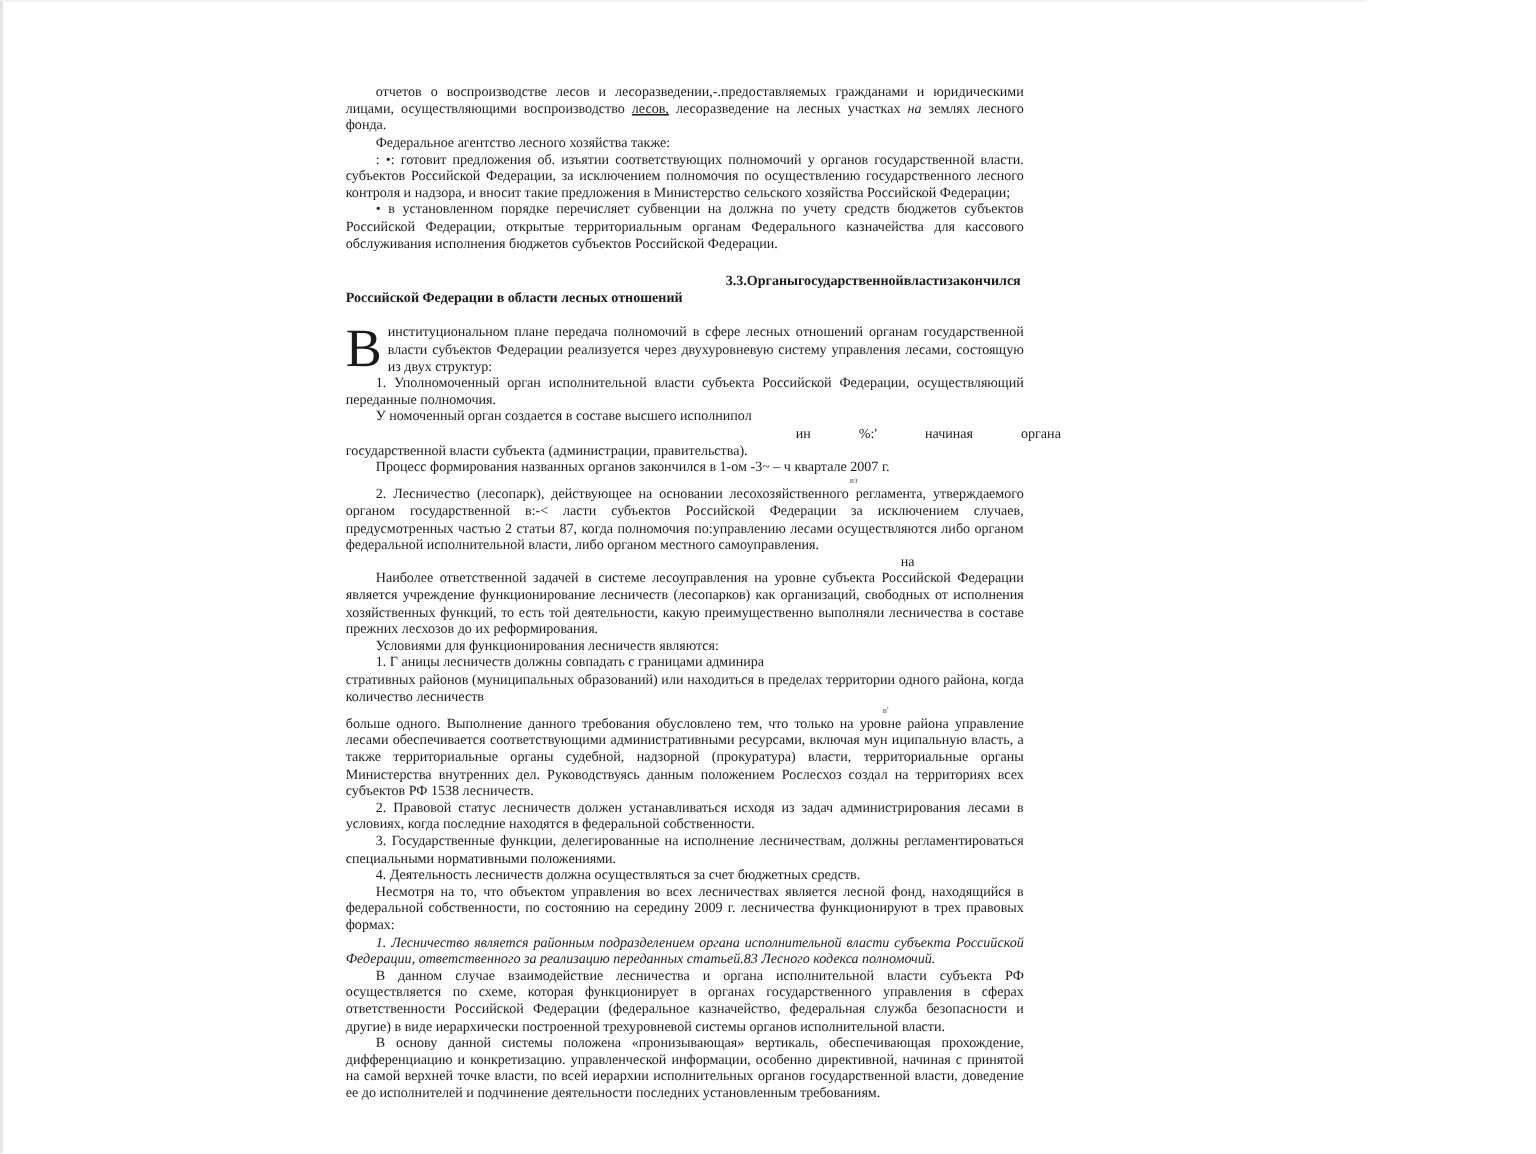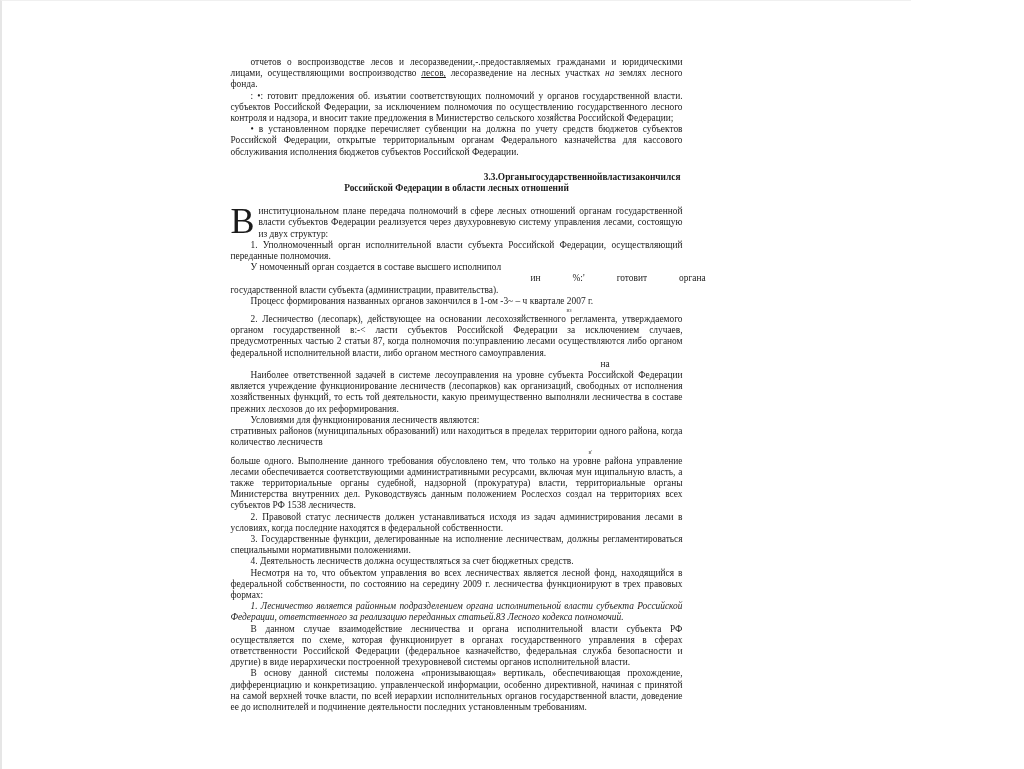--- a/index.html
+++ b/index.html
@@ -34,21 +34,21 @@
     font-weight: bold;
     margin-top: 14px;
     margin-bottom: 12px;
   }
   .h-line1 {
     display: flex;
     justify-content: flex-end;
     padding-left: 20px;
     padding-right: 2px;
   }
-  .h-line2 { text-align: center; }
+  .h-line2 { text-align: left; }
   .dropcap {
     float: left;
     font-size: 36px;
     line-height: 29px;
     padding-right: 4px;
     padding-top: 1px;
     font-weight: 500;
   }
   .dc-wrap { text-indent: 0; }
   .fragment-line {
@@ -71,20 +71,21 @@
   .clearfix::after { content: ""; display: block; clear: both; }
 </style>
 </head>
 <body>
 
 <div class="page">
   <div class="content">
 
     <p class="indent"><span>отчетов о воспроизводстве лесов и лесоразведении,-.предоставляемых гражданами и юридическими лицами, осуществляющими воспроизводство </span><span class="u">лесов,</span><span> лесоразведение на лесных участках </span><span class="it">на</span><span> землях лесного фонда.</span></p>
 
+    <p class="indent">Федеральное агентство лесного хозяйства также:</p>
 
     <p class="indent">: •: готовит предложения об. изъятии соответствующих полномочий у органов государственной власти. субъектов Российской Федерации, за исключением полномочия по осуществлению государственного лесного контроля и надзора, и вносит такие предложения в Министерство сельского хозяйства Российской Федерации;</p>
 
     <p class="indent">• в установленном порядке перечисляет субвенции на должна по учету средств бюджетов субъектов Российской Федерации, открытые территориальным органам Федерального казначейства для кассового обслуживания исполнения бюджетов субъектов Российской Федерации.</p>
 
     <div class="heading">
       <div class="h-line1">
         <span>3.3.</span>
         <span>Органы</span>
         <span>государственной</span>
@@ -96,38 +97,39 @@
 
     <p class="dc-wrap clearfix"><span class="dropcap">В</span><span>институциональном плане передача полномочий в сфере лесных отношений органам государственной власти субъектов Федерации реализуется через двухуровневую систему управления лесами, состоящую из двух структур:</span></p>
 
     <p class="indent">1. Уполномоченный орган исполнительной власти субъекта Российской Федерации, осуществляющий переданные полномочия.</p>
 
     <p class="indent">У номоченный орган создается в составе высшего исполнипол</p>
 
     <div class="fragment-line">
       <span>ин</span>
       <span>%:'</span>
-      <span>готовит</span>
+      <span>начиная</span>
       <span>органа</span>
     </div>
 
     <p>государственной власти субъекта (администрации, правительства).</p>
 
     <p class="indent">Процесс формирования названных органов закончился в 1-ом -3~ – ч квартале 2007 г.</p>
 
     <div class="mark-line mark1">вз</div>
 
     <p class="indent">2. Лесничество (лесопарк), действующее на основании лесохозяйственного регламента, утверждаемого органом государственной в:-&lt; ласти субъектов Российской Федерации за исключением случаев, предусмотренных частью 2 статьи 87, когда полномочия по:управлению лесами осуществляются либо органом федеральной исполнительной власти, либо органом местного самоуправления.</p>
 
     <p class="na-line">на</p>
 
     <p class="indent">Наиболее ответственной задачей в системе лесоуправления на уровне субъекта Российской Федерации является учреждение функционирование лесничеств (лесопарков) как организаций, свободных от исполнения хозяйственных функций, то есть той деятельности, какую преимущественно выполняли лесничества в составе прежних лесхозов до их реформирования.</p>
 
     <p class="indent">Условиями для функционирования лесничеств являются:</p>
 
+    <p class="indent">1. Г аницы лесничеств должны совпадать с границами админира</p>
 
     <p>стративных районов (муниципальных образований) или находиться в пределах  территории одного района, когда количество лесничеств</p>
 
     <div class="mark-line mark2">в'</div>
 
     <p>больше одного. Выполнение данного требования обусловлено тем, что только на уровне района управление лесами обеспечивается соответствующими административными ресурсами, включая мун иципальную власть, а также территориальные органы судебной, надзорной (прокуратура) власти, территориальные органы Министерства внутренних дел. Руководствуясь данным положением Рослесхоз создал на территориях всех субъектов РФ 1538 лесничеств.</p>
 
     <p class="indent">2. Правовой статус лесничеств должен устанавливаться исходя из задач администрирования лесами в условиях, когда последние находятся в федеральной собственности.</p>
 
     <p class="indent">3. Государственные функции, делегированные на исполнение лесничествам, должны регламентироваться специальными нормативными положениями.</p>

